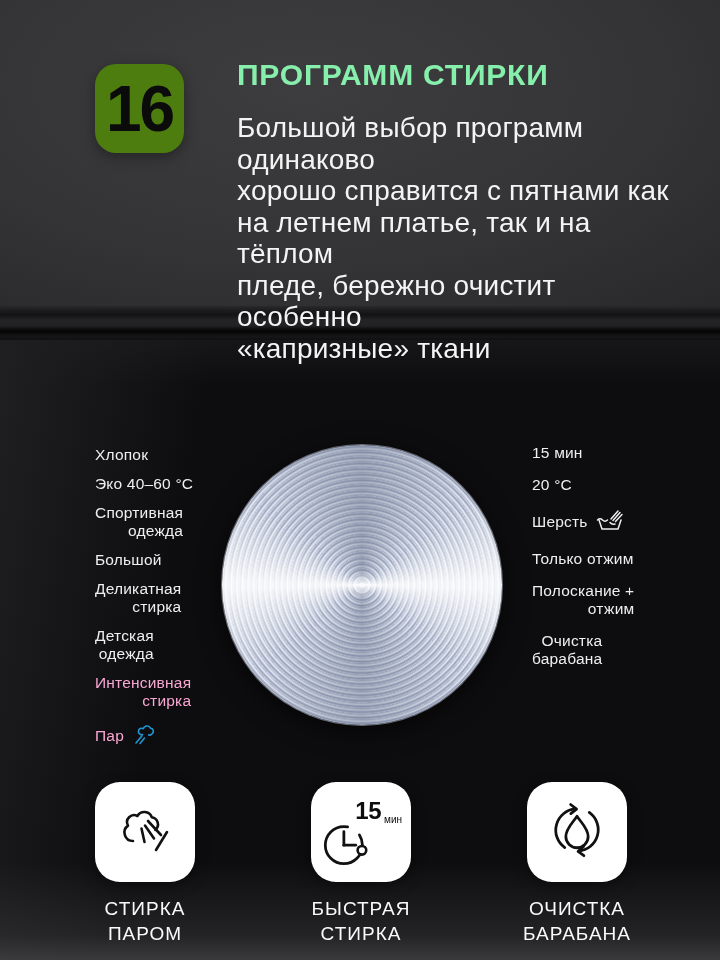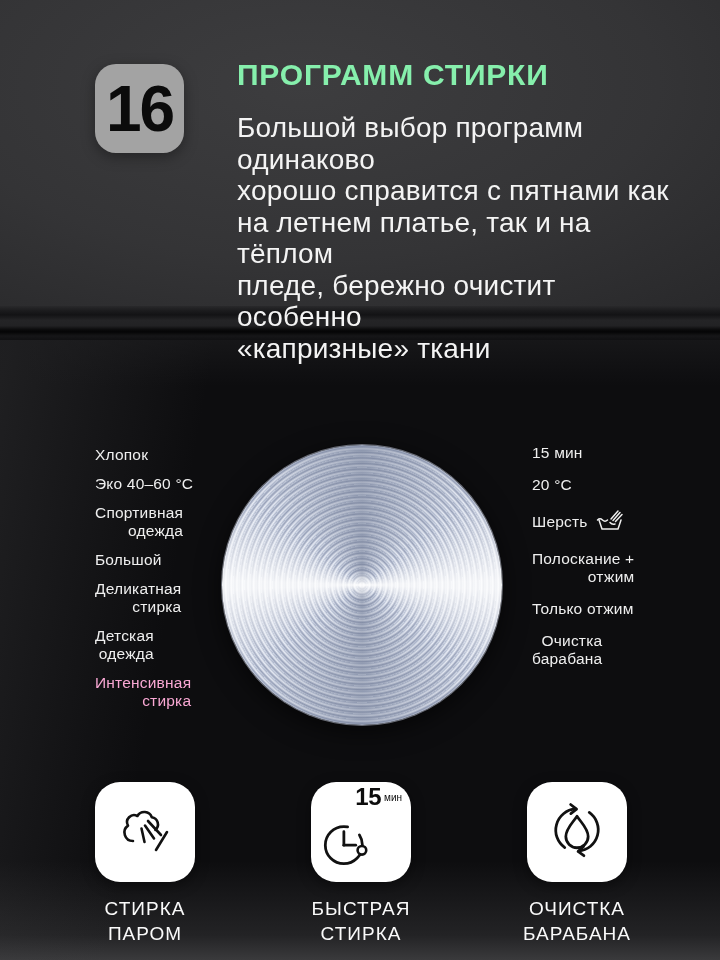--- a/index.html
+++ b/index.html
@@ -31,21 +31,21 @@
     background:
       linear-gradient(to bottom, rgba(30,30,32,.55) 0px, rgba(13,13,15,0) 46px),
       linear-gradient(100deg, rgba(62,62,64,.38) 0%, rgba(0,0,0,0) 26%),
       linear-gradient(to top, #3a3a3c 0%, #232325 4%, rgba(16,16,18,0) 16%),
       #0d0d0f;
   }
 
   
   .badge {
     position: absolute; left: 95px; top: 64px; width: 89px; height: 89px;
-    background: #a3a3a3; border-radius: 21px;
+    background: #4d7c0f; border-radius: 21px;
     display: flex; align-items: center; justify-content: center;
     color: #0b0b0b; font-size: 64px; font-weight: 700; letter-spacing: -2px;
     box-shadow: 0 4px 14px rgba(0,0,0,.35);
   }
   .page-title {
     position: absolute; left: 237px; top: 58px;
     font-size: 30px; font-weight: 700; letter-spacing: .8px; color: #86efac;
     white-space: nowrap;
   }
   .page-desc {
@@ -99,22 +99,22 @@
     background: #fff; border-radius: 25px;
     display: flex; align-items: center; justify-content: center;
     box-shadow: 0 4px 14px rgba(0,0,0,.4);
   }
   .feature-label {
     margin-top: 14px; text-align: center;
     font-size: 19px; line-height: 25px; font-weight: 500;
     letter-spacing: 1px; color: #fafafa; white-space: pre-line;
   }
   .card-badge {
-    position: absolute; top: 1px; right: 9px;
-    display: flex; align-items: center; gap: 3px; color: #0d0d0d;
+    position: absolute; top: 15px; right: 9px;
+    display: flex; align-items: flex-end; gap: 3px; color: #0d0d0d;
   }
   .card-badge .val  { font-size: 24px; font-weight: 800; letter-spacing: -.5px; }
   .card-badge .unit { font-size: 10px; font-weight: 400; }
 </style>
 </head>
 <body>
 
 <div class="top-section"></div>
 <div class="seam"></div>
 <div class="panel-section"></div>
@@ -149,20 +149,30 @@
     <span class="prog-label">Деликатная
 стирка</span>
   </div>
   <div class="prog-item">
     <span class="prog-label">Детская
 одежда</span>
   </div>
   <div class="prog-item accent">
     <span class="prog-label">Интенсивная
 стирка</span>
+  </div>
+  <div class="prog-item accent">
+    <span class="prog-label">Пар</span>
+    <span class="inline-icon">
+      <svg width="26" height="26" viewBox="0 0 26 26" fill="none" stroke="#1e96d2" stroke-width="1.6" stroke-linecap="round" stroke-linejoin="round">
+        <path d="M10.5 13.5 a3.2 3.2 0 1 1 .8 -5.8 a4 4 0 0 1 7.4 -.4 a3 3 0 0 1 1.4 5.4 a3 3 0 0 1 -3.4 1.2"></path>
+        <path d="M4 22 L10 14.8"></path>
+        <path d="M8 22.5 L12.5 17"></path>
+      </svg>
+    </span>
   </div>
 </div>
 
 <div class="prog-col right">
   <div class="prog-item">
     <span class="prog-label">15 мин</span>
   </div>
   <div class="prog-item">
     <span class="prog-label">20 °C</span>
   </div>
@@ -171,25 +181,25 @@
     <span class="inline-icon">
       <svg width="28" height="24" viewBox="0 0 28 24" fill="none" stroke="#efefef" stroke-width="1.5" stroke-linecap="round" stroke-linejoin="round">
         <path d="M3 12 L6 21 L22 21 L25 12"></path>
         <path d="M1.5 12 q2.5 -2.4 5 0 q2.5 2.4 5 0"></path>
         <path d="M22 3 l-7 8 M24 4.5 l-7 8 M26 6.5 l-6.5 7"></path>
         <path d="M14 14.5 q2 2.5 5 1.5"></path>
       </svg>
     </span>
   </div>
   <div class="prog-item">
+    <span class="prog-label">Только отжим</span>
+  </div>
+  <div class="prog-item">
     <span class="prog-label">Полоскание +
 отжим</span>
-  </div>
-  <div class="prog-item">
-    <span class="prog-label">Только отжим</span>
   </div>
   <div class="prog-item">
     <span class="prog-label">Очистка
 барабана</span>
   </div>
 </div>
 
 <div class="feature f0">
   <div class="feature-card">
     <span>

